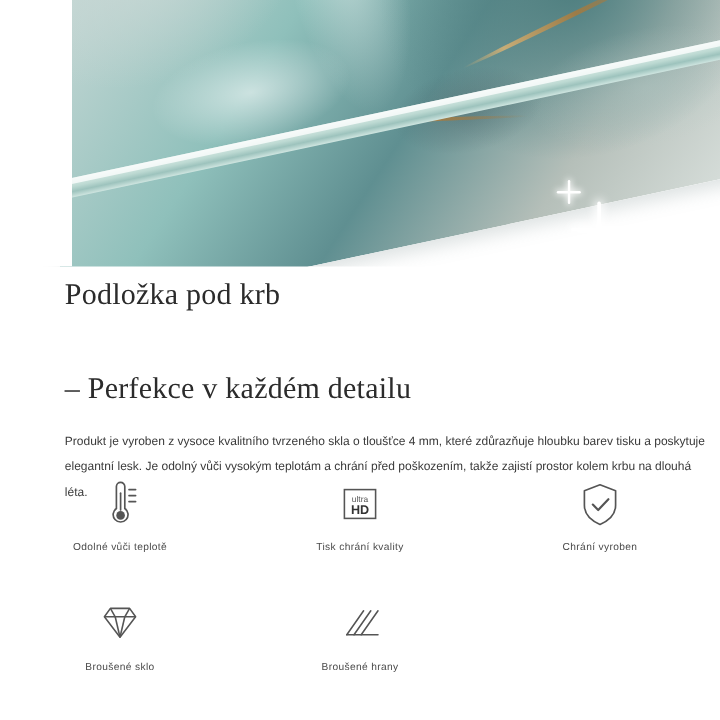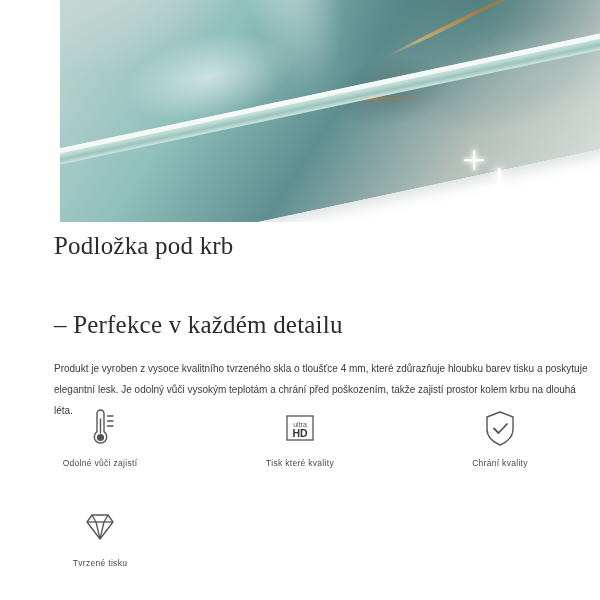--- a/index.html
+++ b/index.html
@@ -193,21 +193,21 @@
     top: 390px;
     width: 600px;
     display: grid;
     grid-template-columns: repeat(3, 1fr);
     grid-row-gap: 14px;
   }
   .feature {
     display: flex;
     flex-direction: column;
     align-items: center;
-    justify-content: center;
+    justify-content: flex-start;
     padding-top: 8px;
     height: 78px;
   }
   .feature-icon {
     height: 44px;
     display: flex;
     align-items: center;
     justify-content: center;
   }
   .feature-label {
@@ -260,56 +260,69 @@
           <g fill="none" stroke="#555" stroke-width="1.4" stroke-linecap="round">
             <path d="M17 6.5a3.5 3.5 0 0 1 7 0v18.2a6.2 6.2 0 1 1-7 0z"></path>
             <line x1="20.5" y1="12" x2="20.5" y2="26"></line>
             <line x1="27.5" y1="9" x2="33" y2="9"></line>
             <line x1="27.5" y1="14" x2="33" y2="14"></line>
             <line x1="27.5" y1="19" x2="33" y2="19"></line>
           </g>
           <circle cx="20.5" cy="30.5" r="3.6" fill="#555"></circle>
         </svg>
       </div>
-      <div class="feature-label">Odolné vůči zajistí</div>
+      <div class="feature-label">Odolné vůči teplotě</div>
     </div>
 
     <div class="feature">
       <div class="feature-icon">
         <svg width="40" height="40" viewBox="0 0 40 40">
           <rect x="7" y="8" width="26" height="24" fill="none" stroke="#555" stroke-width="1.3"></rect>
           <text x="20" y="18.5" text-anchor="middle" font-family="Liberation Sans, sans-serif" font-size="7" fill="#555">ultra</text>
           <text x="20" y="28.5" text-anchor="middle" font-family="Liberation Sans, sans-serif" font-size="10.5" font-weight="bold" fill="#333">HD</text>
         </svg>
       </div>
-      <div class="feature-label">Tisk které kvality</div>
+      <div class="feature-label">Tisk chrání kvality</div>
     </div>
 
     <div class="feature">
       <div class="feature-icon">
         <svg width="40" height="42" viewBox="0 0 40 42">
           <path d="M20 5 L33 10 v12c0 8-6 13-13 16-7-3-13-8-13-16V10z" fill="none" stroke="#555" stroke-width="1.4" stroke-linejoin="round"></path>
           <path d="M14 21.5 l4.5 4.5 L27 17" fill="none" stroke="#555" stroke-width="1.8" stroke-linecap="round" stroke-linejoin="round"></path>
         </svg>
       </div>
-      <div class="feature-label">Chrání kvality</div>
+      <div class="feature-label">Chrání vyroben</div>
     </div>
 
     <div class="feature">
       <div class="feature-icon">
         <svg width="44" height="38" viewBox="0 0 44 38">
           <g fill="none" stroke="#555" stroke-width="1.3" stroke-linejoin="round">
             <path d="M9 13 L14 6 h16 l5 7 -13 17z"></path>
             <line x1="9" y1="13" x2="35" y2="13"></line>
             <line x1="14" y1="6" x2="18" y2="13"></line>
             <line x1="30" y1="6" x2="26" y2="13"></line>
             <line x1="18" y1="13" x2="22" y2="30"></line>
             <line x1="26" y1="13" x2="22" y2="30"></line>
           </g>
         </svg>
       </div>
-      <div class="feature-label">Tvrzené tisku</div>
-    </div>
-
+      <div class="feature-label">Broušené sklo</div>
+    </div>
+
+    <div class="feature">
+      <div class="feature-icon">
+        <svg width="44" height="38" viewBox="0 0 44 38">
+          <g stroke="#555" stroke-width="1.3" stroke-linecap="round" fill="none">
+            <path d="M11 28 L25 8"></path>
+            <path d="M17 28 L31 8"></path>
+            <path d="M23 28 L37 8"></path>
+            <path d="M11 28 L37 28"></path>
+          </g>
+        </svg>
+      </div>
+      <div class="feature-label">Broušené hrany</div>
+    </div>
 
 
   </div>
 </div>
 
 </body></html>

